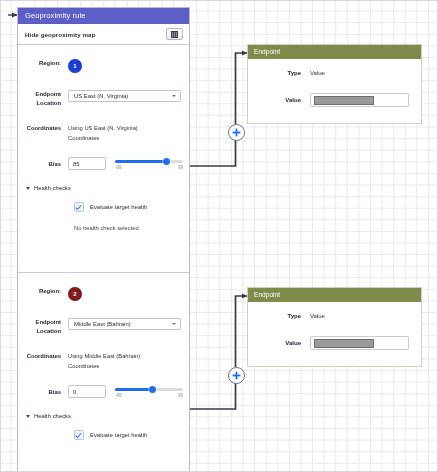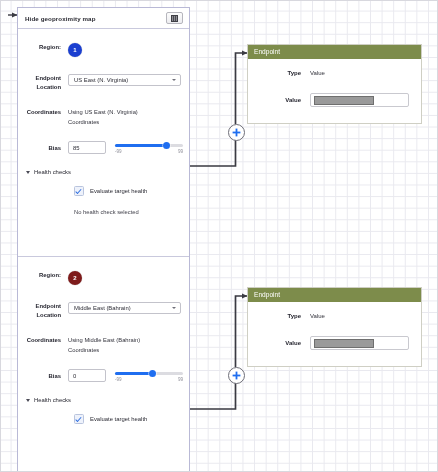--- a/index.html
+++ b/index.html
@@ -364,20 +364,21 @@
 
     <path d="M190,166 L235.5,166 L235.5,139" stroke="#3a3a42" stroke-width="1.7" fill="none" stroke-linejoin="miter"></path>
     <path d="M235.5,124 L235.5,53 L247,53" stroke="#3a3a42" stroke-width="1.7" fill="none" marker-end="url(#arrowIn)"></path>
 
     <path d="M190,409 L235.5,409 L235.5,382" stroke="#3a3a42" stroke-width="1.7" fill="none" stroke-linejoin="miter"></path>
     <path d="M235.5,367 L235.5,296 L247,296" stroke="#3a3a42" stroke-width="1.7" fill="none" marker-end="url(#arrowIn)"></path>
   </svg>
 
   <div id="rule-panel">
 
+    <div class="panel-header">Geoproximity rule</div>
 
     <div class="panel-subbar">
       <span class="sb-label">Hide geoproximity map</span>
       <span class="map-btn">
         <span class="glyph"></span>
       </span>
     </div>
 
     <div class="region-block first">
 

